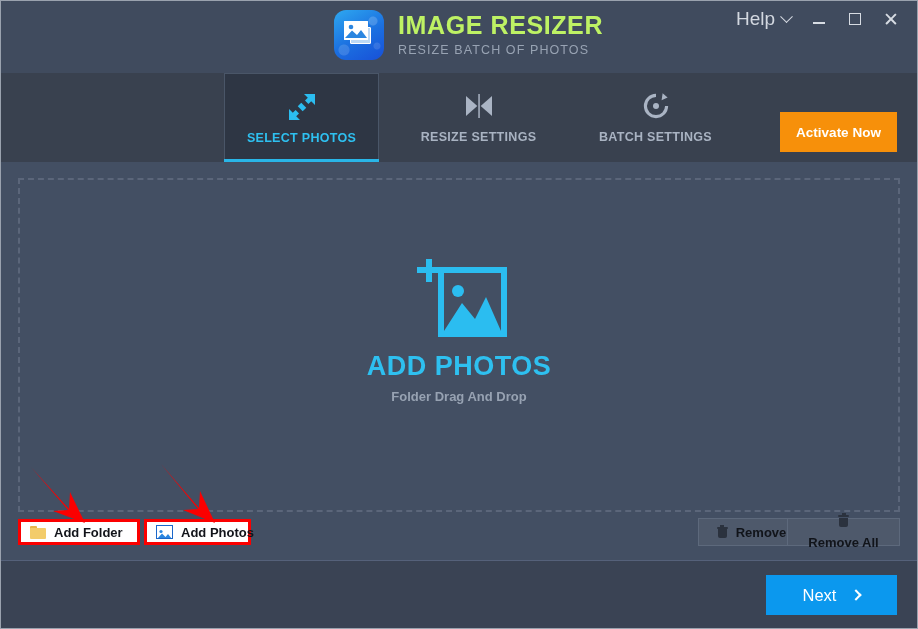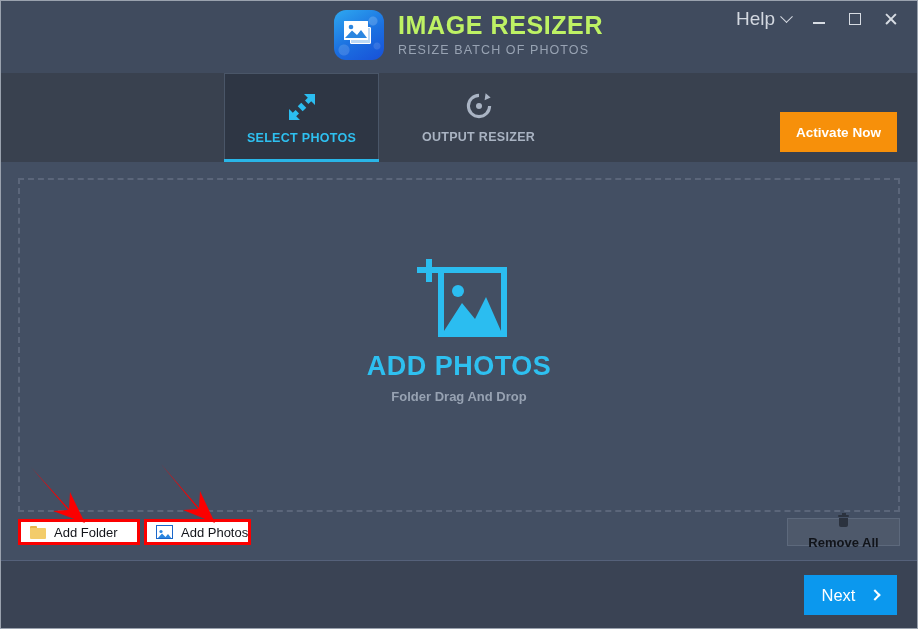--- a/index.html
+++ b/index.html
@@ -155,21 +155,21 @@
   }
   .ann-box {
     position: absolute;
     border: 3px solid #fb0000;
     background: #ffffff;
     display: flex; align-items: center;
     padding: 0 9px; gap: 8px;
     height: 26px;
   }
   .ann-box .lbl {
-    font-size: 13px; font-weight: normal; color: #12141a;
+    font-size: 13px; font-weight: bold; color: #12141a;
     white-space: nowrap;
   }
   #btn-add-folder { left: 17px; top: 3px; width: 122px; }
   #btn-add-photos { left: 143px; top: 3px; width: 107px; }
 
   .folder-icon { width: 16px; height: 13px; position: relative; flex: 0 0 auto; }
   .folder-icon .tabp {
     position: absolute; left: 0; top: 0; width: 7px; height: 3px;
     background: #e8b64a; border-radius: 1px 1px 0 0;
   }
@@ -210,21 +210,21 @@
 
   
   .footer {
     position: absolute; left: 0; bottom: 0;
     width: 916px; height: 68px;
     background: #3a4354;
     border-top: 1px solid #55617a;
   }
   .next-btn {
     position: absolute; right: 20px; top: 14px;
-    width: 93px; height: 40px;
+    width: 131px; height: 40px;
     background: #0b98ee;
     display: flex; align-items: center; justify-content: center; gap: 16px;
     color: #ffffff; cursor: pointer;
   }
   .next-btn .ntxt { font-size: 16.5px; }
   .next-chev {
     width: 8px; height: 8px;
     border-top: 2px solid #ffffff; border-right: 2px solid #ffffff;
     transform: rotate(45deg);
   }
@@ -285,30 +285,42 @@
             <g fill="#2bbdf0">
               <path d="M28 1 L28 12 L24.2 8.2 L21.4 11 L18 7.6 L20.8 4.8 L17 1 Z"></path>
               <path d="M2 27 L2 16 L5.8 19.8 L8.6 17 L12 20.4 L9.2 23.2 L13 27 Z"></path>
               <rect x="11.5" y="11.5" width="7" height="5" transform="rotate(45 15 14)"></rect>
             </g>
           </svg>
         </div>
         <div class="tab-label">SELECT PHOTOS</div>
       </div>
 
+      <div class="tab tab-2">
+        <div class="tab-icon">
+          <svg width="30" height="28" viewBox="0 0 30 28">
+            <g fill="#aab4c4">
+              <path d="M2 4 L13.3 14 L2 24 Z"></path>
+              <path d="M28 4 L16.7 14 L28 24 Z"></path>
+              <rect x="14.3" y="2" width="1.5" height="24"></rect>
+            </g>
+          </svg>
+        </div>
+        <div class="tab-label">RESIZE SETTINGS</div>
+      </div>
 
       <div class="tab tab-3">
         <div class="tab-icon">
           <svg width="28" height="28" viewBox="0 0 28 28">
             <path d="M14 3.4 A10.6 10.6 0 1 0 24.6 14" stroke="#aab4c4" stroke-width="3.1" fill="none" stroke-linecap="butt"></path>
             <path d="M20.6 1.2 L25.6 5.6 L19.6 8.2 Z" fill="#aab4c4"></path>
             <circle cx="14" cy="14" r="3" fill="#aab4c4"></circle>
           </svg>
         </div>
-        <div class="tab-label">OUTPUT RESIZER</div>
+        <div class="tab-label">BATCH SETTINGS</div>
       </div>
 
     </div>
 
     <div class="activate-btn">
       <span>Activate Now</span>
     </div>
   </div>
 
   <div class="dropzone">
@@ -345,20 +357,28 @@
       <span class="photo-mini">
         <svg width="15" height="12" viewBox="0 0 15 12">
           <rect x="0" y="0" width="15" height="12" fill="#ffffff"></rect>
           <circle cx="4" cy="3.5" r="1.6" fill="#2b86e0"></circle>
           <path d="M0 11 L5 5.5 L8.5 9 L11 6 L15 11 Z" fill="#2b86e0"></path>
         </svg>
       </span>
       <span class="lbl">Add Photos</span>
     </div>
 
+    <div class="plain-btn" id="btn-remove">
+      <span class="trash">
+        <span class="handle"></span>
+          <span class="lid"></span>
+          <span class="can"></span>
+      </span>
+      <span>Remove</span>
+    </div>
 
     <div class="plain-btn" id="btn-remove-all">
       <span class="trash">
         <span class="handle"></span>
           <span class="lid"></span>
           <span class="can"></span>
       </span>
       <span>Remove All</span>
     </div>
   </div>

